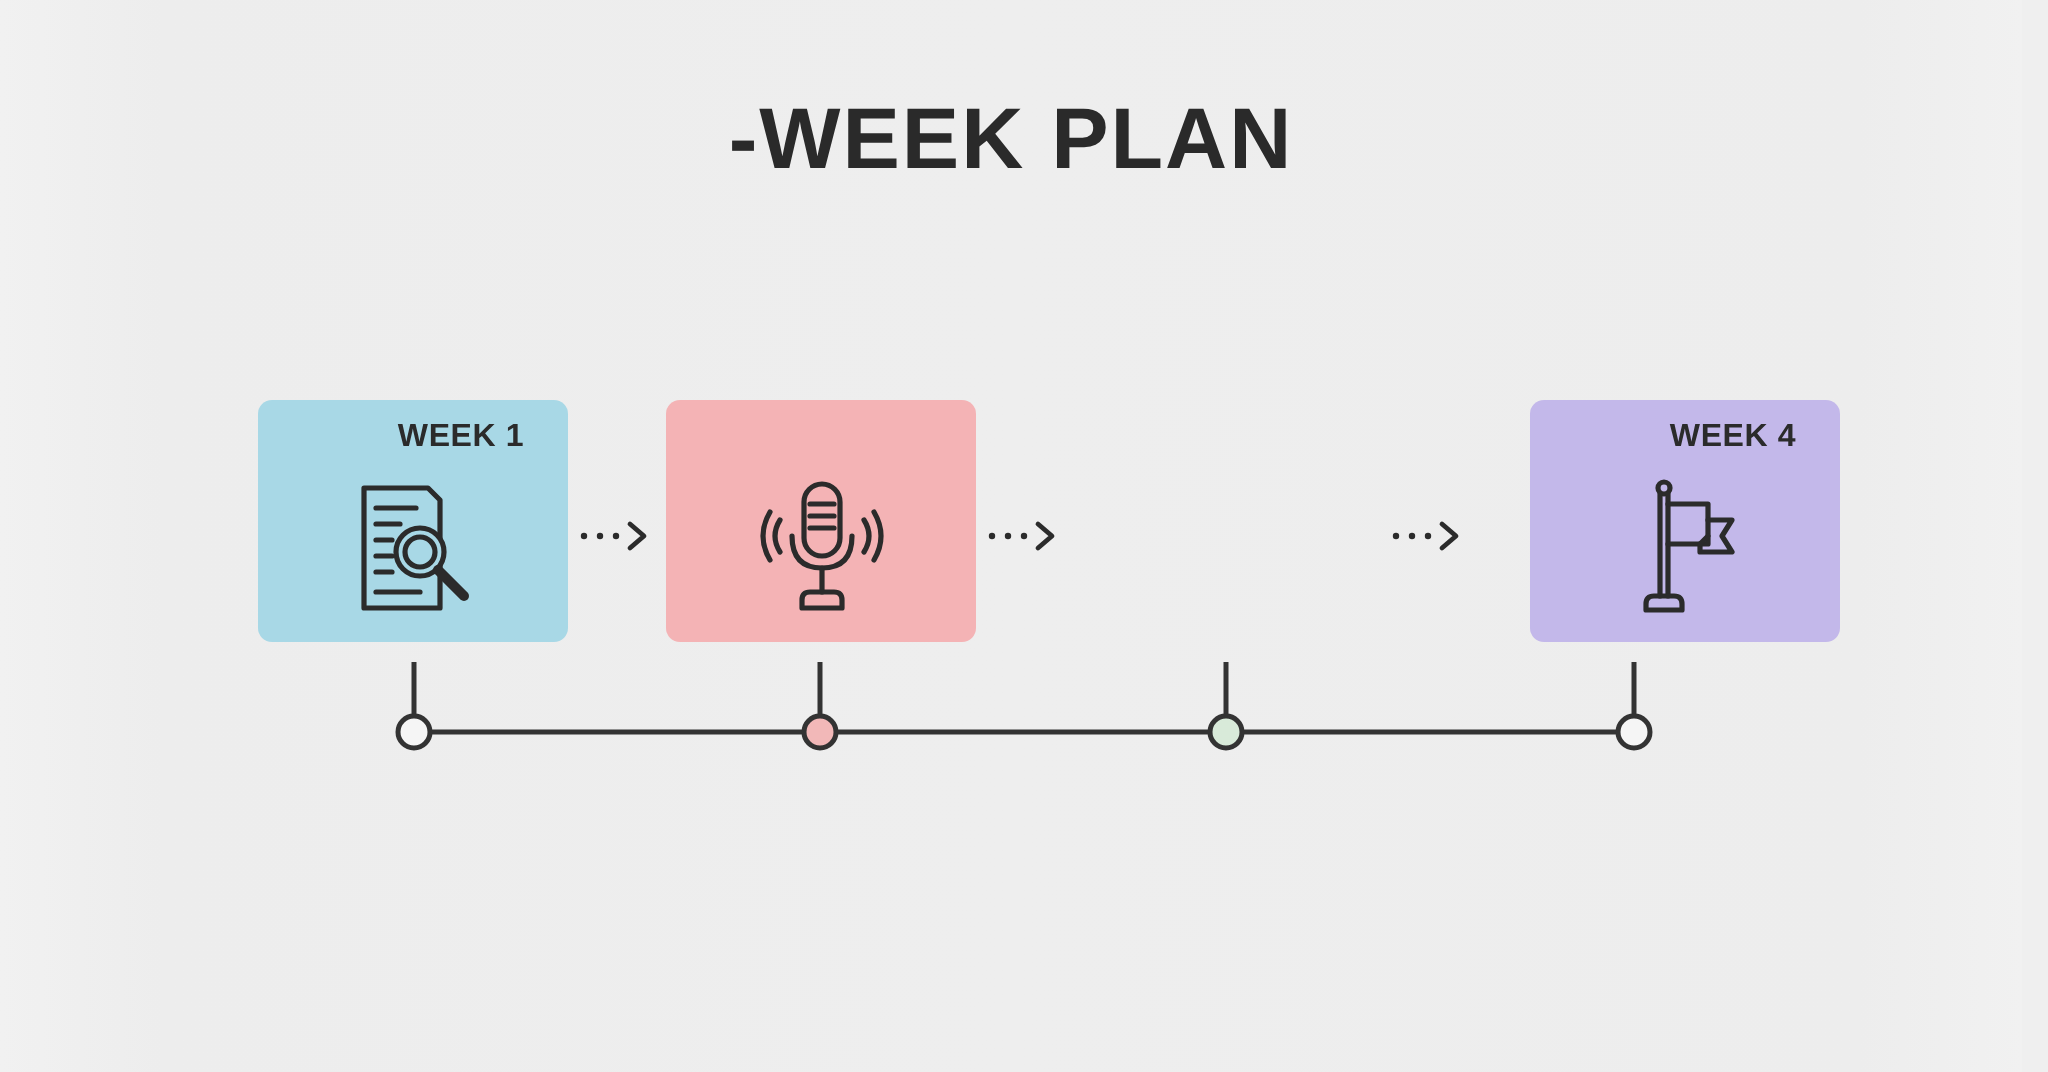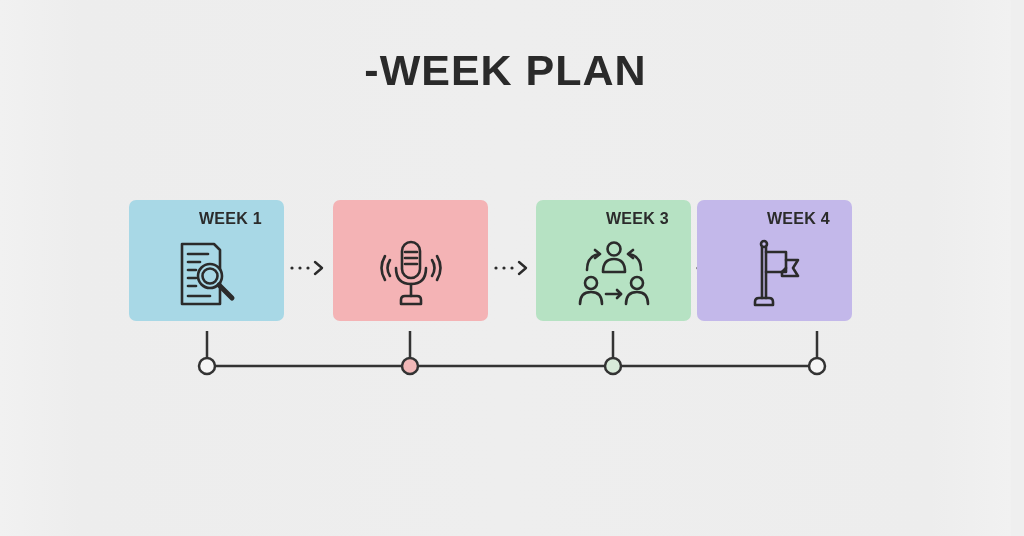--- a/index.html
+++ b/index.html
@@ -114,56 +114,31 @@
 
   <div class="arrow" style="left:491px;">
     <svg viewBox="0 0 40 20" fill="#2b2b2b" stroke="#2b2b2b">
       <circle cx="5" cy="10" r="1.6" stroke="none"></circle>
       <circle cx="13" cy="10" r="1.6" stroke="none"></circle>
       <circle cx="21" cy="10" r="1.6" stroke="none"></circle>
       <path d="M28 4 L35 10 L28 16" fill="none" stroke-width="2.4" stroke-linecap="round" stroke-linejoin="round"></path>
     </svg>
   </div>
 
-  <div class="card" style="left:536px; background:#b6e2c3;">
-    <div class="label">WEEK 3</div>
-    <div class="icon">
-      <svg viewBox="0 0 74 72" fill="none" stroke="#2b2b2b" stroke-width="2.6" stroke-linecap="round" stroke-linejoin="round">
-
-        <circle cx="37" cy="11" r="6.5"></circle>
-        <path d="M26 34 Q26 21 37 21 Q48 21 48 34 Z"></path>
-
-        <path d="M10 32 Q10 18 22 16"></path>
-        <path d="M18 12 L23 16 L18 20"></path>
-
-        <path d="M64 32 Q64 18 52 16"></path>
-        <path d="M56 12 L51 16 L56 20"></path>
-
-        <circle cx="14" cy="45" r="6"></circle>
-        <path d="M3 66 Q3 54 14 54 Q25 54 25 66"></path>
-
-        <circle cx="60" cy="45" r="6"></circle>
-        <path d="M49 66 Q49 54 60 54 Q71 54 71 66"></path>
-
-        <line x1="29" y1="56" x2="44" y2="56"></line>
-        <path d="M40 52 L44 56 L40 60"></path>
-      </svg>
-    </div>
-  </div>
 
   <div class="arrow" style="left:693px;">
     <svg viewBox="0 0 40 20" fill="#2b2b2b" stroke="#2b2b2b">
       <circle cx="5" cy="10" r="1.6" stroke="none"></circle>
       <circle cx="13" cy="10" r="1.6" stroke="none"></circle>
       <circle cx="21" cy="10" r="1.6" stroke="none"></circle>
       <path d="M28 4 L35 10 L28 16" fill="none" stroke-width="2.4" stroke-linecap="round" stroke-linejoin="round"></path>
     </svg>
   </div>
 
-  <div class="card" style="left:697px; background:#c3b8ea;">
+  <div class="card" style="left:765px; background:#c3b8ea;">
     <div class="label">WEEK 4</div>
     <div class="icon">
       <svg viewBox="0 0 74 72" fill="none" stroke="#2b2b2b" stroke-width="2.6" stroke-linecap="round" stroke-linejoin="round">
         <circle cx="26" cy="6" r="3"></circle>
         <line x1="24" y1="9" x2="24" y2="60"></line>
         <line x1="28" y1="9" x2="28" y2="60"></line>
         <path d="M28 14 H48 V22 H60 L55 30 L60 38 H44 V34"></path>
         <path d="M28 34 H48 V22"></path>
         <path d="M44 34 L48 30"></path>
         <path d="M17 67 V64 Q17 60 21 60 H31 Q35 60 35 64 V67 Z"></path>

